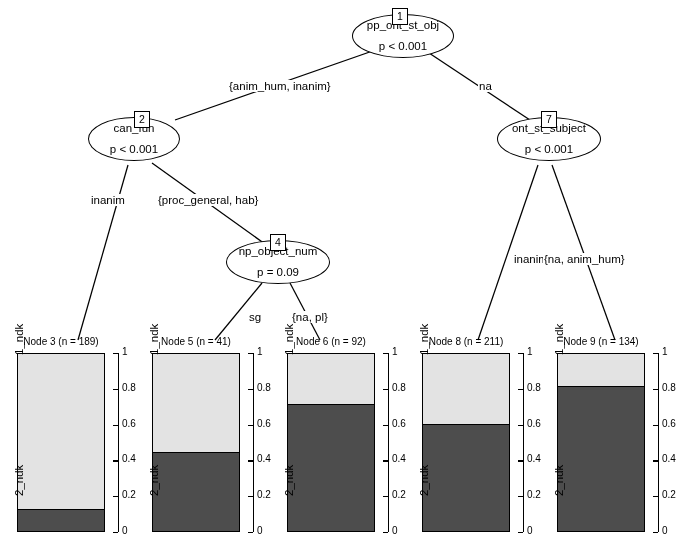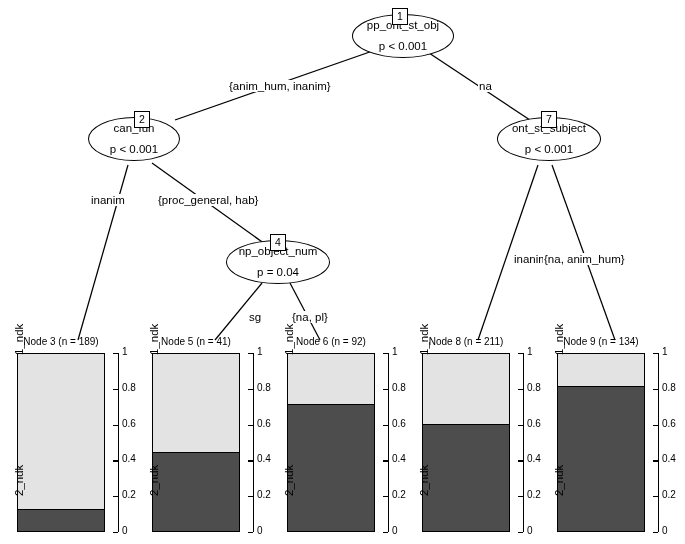--- a/index.html
+++ b/index.html
@@ -128,21 +128,21 @@
 
 <div class="node-badge" style="left:541px; top:111px;">7</div>
 <div class="node-ellipse" style="left:497px; top:117px; width:104px; height:44px;">
   <span class="n-var">ont_st_subject</span>
   <span class="n-p">p &lt; 0.001</span>
 </div>
 
 <div class="node-badge" style="left:270px; top:234px;">4</div>
 <div class="node-ellipse" style="left:226px; top:240px; width:104px; height:44px;">
   <span class="n-var">np_object_num</span>
-  <span class="n-p">p = 0.04</span>
+  <span class="n-p">p = 0.09</span>
 </div>
 
 <div class="edge-label" style="left:228px; top:80px;">{anim_hum, inanim}</div>
 <div class="edge-label" style="left:478px; top:80px;">na</div>
 <div class="edge-label" style="left:90px; top:194px;">inanim</div>
 <div class="edge-label" style="left:157px; top:194px;">{proc_general, hab}</div>
 <div class="edge-label" style="left:248px; top:311px;">sg</div>
 <div class="edge-label" style="left:291px; top:311px;">{na, pl}</div>
 <div class="edge-label" style="left:513px; top:253px;">inanim</div>
 <div class="edge-label" style="left:543px; top:253px;">{na, anim_hum}</div>

